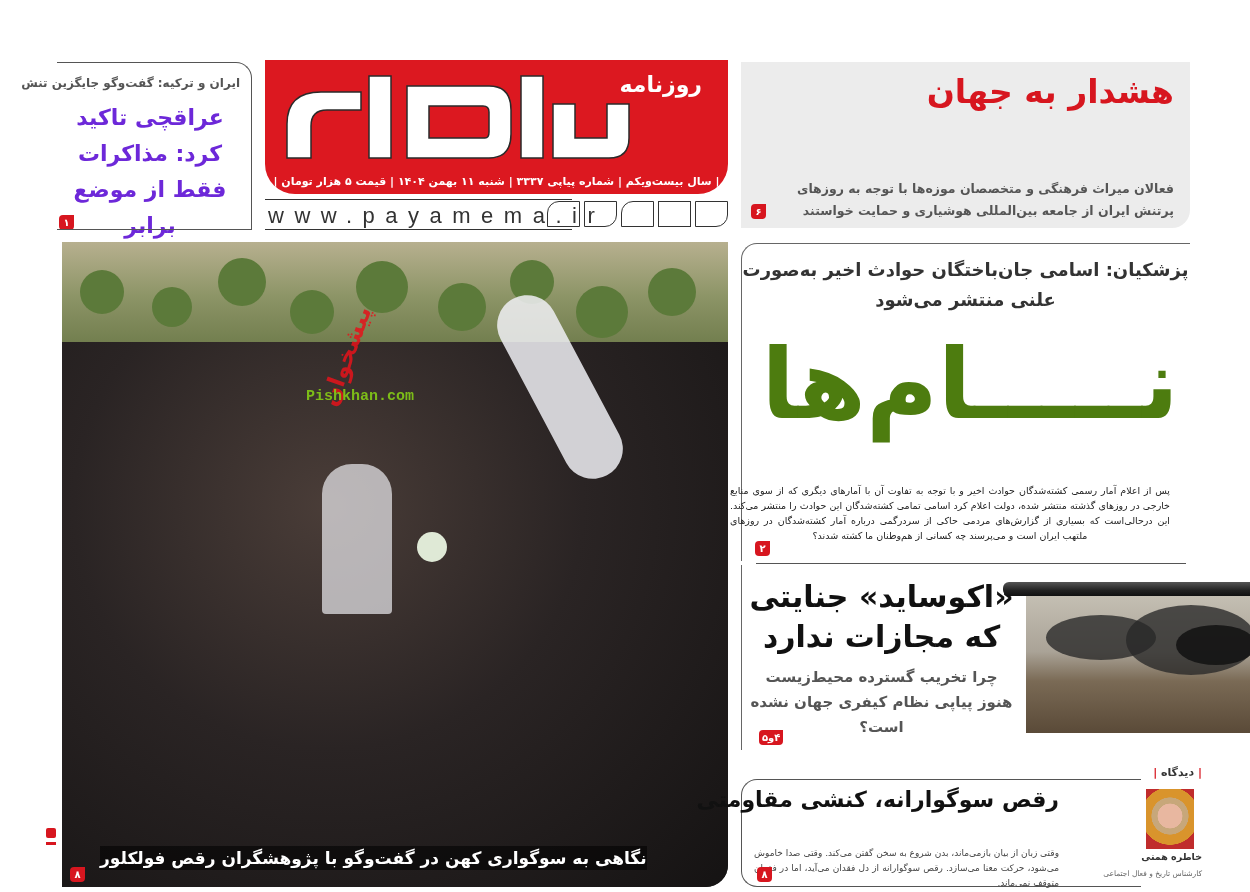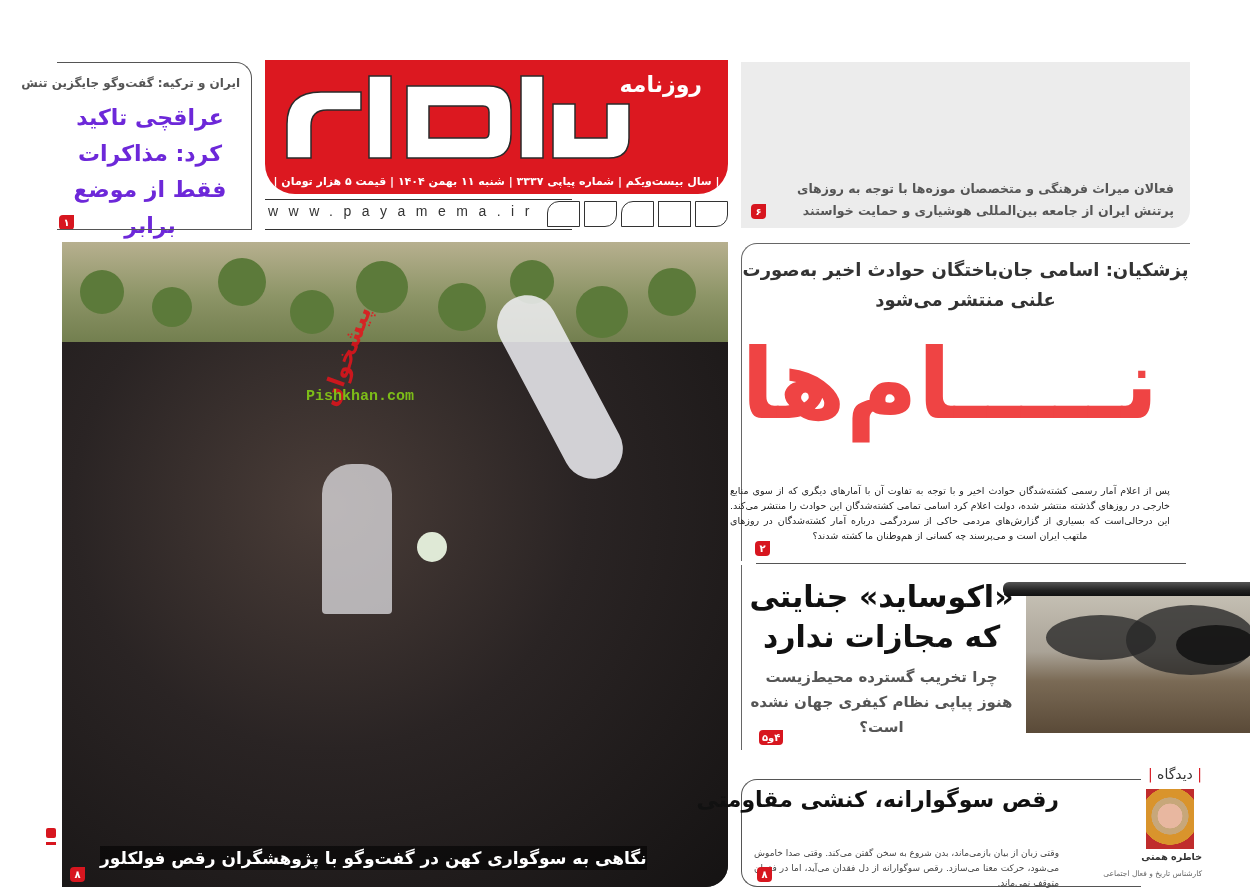--- a/index.html
+++ b/index.html
@@ -14,21 +14,21 @@
   #heritage .title { position: absolute; right: 16px; top: 56px; font-size: 29px; font-weight: bold; color: #1b1b1b; text-align: right; white-space: nowrap; }
   #heritage .lead { position: absolute; right: 16px; top: 116px; width: 410px; font-size: 12.5px; line-height: 22px; color: #555; font-weight: bold; text-align: right; }
   .pgbadge { position: absolute; background: #d7161f; color: #fff; font-size: 10px; font-weight: bold; text-align: center; border-radius: 4px 0 4px 4px; line-height: 15px; height: 15px; min-width: 15px; padding: 0 3px; }
 
   
   #masthead { left: 265px; top: 60px; width: 463px; height: 134px; background: #dc1820; border-radius: 0 0 30px 30px; overflow: hidden; }
   #masthead .logo { position: absolute; left: 12px; top: 6px; width: 380px; height: 100px; }
   #masthead .prefix { position: absolute; right: 26px; top: 12px; color: #fff; font-size: 22px; font-weight: bold; }
   #masthead .meta { position: absolute; left: 0; right: 0; bottom: 6px; color: #fff; font-size: 11px; font-weight: bold; text-align: center; white-space: nowrap; }
   #urlbar { left: 265px; top: 198px; width: 463px; height: 34px; }
-  #urlbar .url { position: absolute; left: 3px; top: 5px; font-family: "Liberation Sans", sans-serif; letter-spacing: 10.5px; font-size: 14px; color: #333; }
+  #urlbar .url { position: absolute; left: 3px; top: 5px; font-family: "Liberation Sans", sans-serif; letter-spacing: 10.5px; font-size: 22px; color: #333; }
   #urlbar .rule1 { position: absolute; left: 0; top: 1px; width: 307px; border-top: 1.5px solid #333; }
   #urlbar .rule2 { position: absolute; left: 0; top: 31px; width: 307px; border-top: 1.5px solid #333; }
   #urlbar .boxes { position: absolute; right: 0; top: 3px; display: flex; gap: 4px; }
   #urlbar .boxes span { display: block; width: 33px; height: 26px; border: 1.5px solid #333; }
 
   
   #araghchi { left: 57px; top: 62px; width: 195px; height: 168px; }
   #araghchi .frame { position: absolute; right: 0; top: 0; width: 100%; height: 100%; border-top: 1.5px solid #555; border-right: 1.5px solid #555; border-radius: 0 16px 0 0; }
   #araghchi .bottomrule { position: absolute; left: 0; bottom: 0; width: 195px; border-top: 1.5px solid #555; }
   #araghchi .kicker { position: absolute; right: 12px; top: 14px; font-size: 12px; font-weight: bold; color: #555; white-space: nowrap; }
@@ -42,50 +42,51 @@
   #mainphoto .veil { position: absolute; background: rgba(240,240,245,0.85); }
   #mainphoto .headline { position: absolute; left: 30px; top: 418px; font-size: 118px; font-weight: bold; color: #fff; text-shadow: 3px 3px 0 rgba(0,0,0,0.5); white-space: nowrap; letter-spacing: 4px; }
   #mainphoto .subline { position: absolute; left: 38px; top: 604px; background: rgba(0,0,0,0.55); color: #fff; font-size: 17px; font-weight: bold; padding: 2px 0; white-space: nowrap; }
   #mainphoto .wm1 { position: absolute; left: 232px; top: 100px; color: #e5131b; font-size: 24px; font-weight: bold; transform: rotate(-70deg); opacity: 0.85; }
   #mainphoto .wm2 { position: absolute; left: 226px; top: 146px; color: #84cc16; font-size: 15px; font-weight: bold; font-family: Liberation Mono, monospace; opacity: 0.9; margin-left: 18px; }
 
   
   #names { left: 741px; top: 243px; width: 449px; height: 318px; }
   #names .frame { position: absolute; left: 0; top: 0; width: 100%; height: 100%; border-top: 1.5px solid #666; border-left: 1.5px solid #666; border-radius: 16px 0 0 0; }
   #names .kicker { position: absolute; left: 0; right: 0; top: 12px; text-align: center; font-size: 18px; line-height: 30px; font-weight: bold; color: #333; }
-  #names .big { position: absolute; left: 0; right: 0; top: 84px; text-align: left; font-size: 98px; font-weight: bold; color: #ef4444; letter-spacing: 2px; }
+  #names .big { position: absolute; left: 9px; right: 0; top: 84px; text-align: center; font-size: 98px; font-weight: bold; color: #4d7c0f; letter-spacing: 2px; }
   #names .body { position: absolute; right: 20px; top: 240px; width: 440px; font-size: 9.5px; line-height: 15px; color: #222; text-align: justify; text-align-last: center; font-weight: normal; }
 
   
   #ecocide { left: 741px; top: 565px; width: 509px; height: 190px; }
   #ecocide .frame { position: absolute; left: 0; top: 0; width: 2px; height: 185px; border-left: 1.5px solid #666; }
   #ecocide .title { position: absolute; left: 8px; width: 265px; top: 12px; text-align: center; font-size: 30px; line-height: 40px; font-weight: bold; color: #111; }
   #ecocide .sub { position: absolute; left: 8px; width: 265px; top: 100px; text-align: center; font-size: 15px; line-height: 25px; font-weight: bold; color: #555; }
   #ecocide .photo { position: absolute; left: 285px; top: 20px; width: 224px; height: 148px; background: linear-gradient(180deg, #c9c4b8 0%, #aaa397 45%, #7a6a55 65%, #5a4a38 100%); overflow: hidden; }
   #ecocide .smoke { position: absolute; border-radius: 50%; background: rgba(40,40,40,0.78); }
   #ecocide .barrel { position: absolute; left: 262px; top: 17px; width: 247px; height: 14px; background: linear-gradient(180deg,#555,#222 60%,#111); border-radius: 6px 0 0 6px; }
 
   
   #viewpoint { left: 741px; top: 763px; width: 463px; height: 126px; }
-  #viewpoint .tag { position: absolute; right: 2px; top: 3px; font-size: 14px; font-weight: normal; color: #333; }
+  #viewpoint .tag { position: absolute; right: 2px; top: 3px; font-size: 11px; font-weight: bold; color: #333; }
   #viewpoint .tag .bar { color: #d7161f; }
   #viewpoint .frame { position: absolute; left: 0; top: 16px; width: 400px; height: 108px; border-top: 1.5px solid #555; border-left: 1.5px solid #555; border-bottom: 1.5px solid #555; border-radius: 16px 0 0 16px; }
   #viewpoint .title { position: absolute; right: 145px; top: 24px; font-size: 22px; font-weight: bold; color: #111; white-space: nowrap; }
   #viewpoint .body { position: absolute; right: 145px; top: 62px; width: 305px; font-size: 9px; line-height: 15px; color: #444; text-align: justify; margin-top: 21px; }
   #viewpoint .portrait { position: absolute; right: 10px; top: 26px; width: 48px; height: 60px; background: radial-gradient(circle at 50% 45%, #e8b7a0 0 30%, #c7a77a 31% 45%, #d9942c 46% 70%, #c02c2c 71%); }
   #viewpoint .author { position: absolute; right: 2px; top: 88px; font-size: 9.5px; font-weight: bold; color: #333; white-space: nowrap; margin-left: 32px; }
   #viewpoint .role { position: absolute; right: 2px; top: 106px; font-size: 7.5px; color: #666; white-space: nowrap; }
 
   
   #edgemarks { left: 40px; top: 820px; width: 22px; height: 70px; }
 </style>
 </head>
 <body>
 
 <section id="heritage" class="abs" dir="rtl">
+  <div class="kicker">هشدار به جهان</div>
   <div class="lead">فعالان میراث فرهنگی و متخصصان موزه‌ها با توجه به روزهای پرتنش ایران از جامعه بین‌المللی هوشیاری و حمایت خواستند</div>
   <span class="pgbadge" style="left:10px; top:142px;">۶</span>
 </section>
 
 <header id="masthead" class="abs">
   <svg class="logo" viewBox="0 0 380 100">
     <g fill="#ffffff" stroke="#2a2a2a" stroke-width="1.5">
 
       <path d="M10 92 L10 58 Q10 26 44 26 L84 26 L84 44 L50 44 Q34 44 34 60 L34 92 Z"></path>
       <path d="M92 92 L92 10 L114 10 L114 92 Z"></path>

